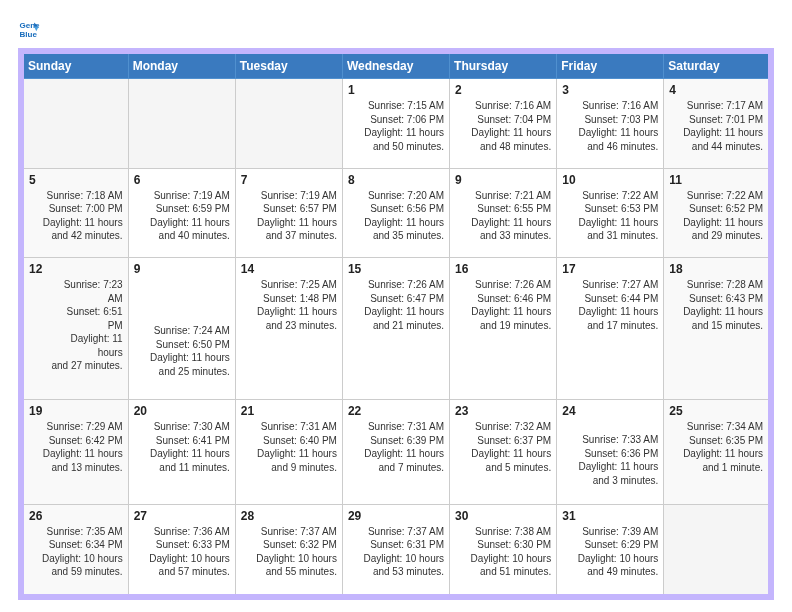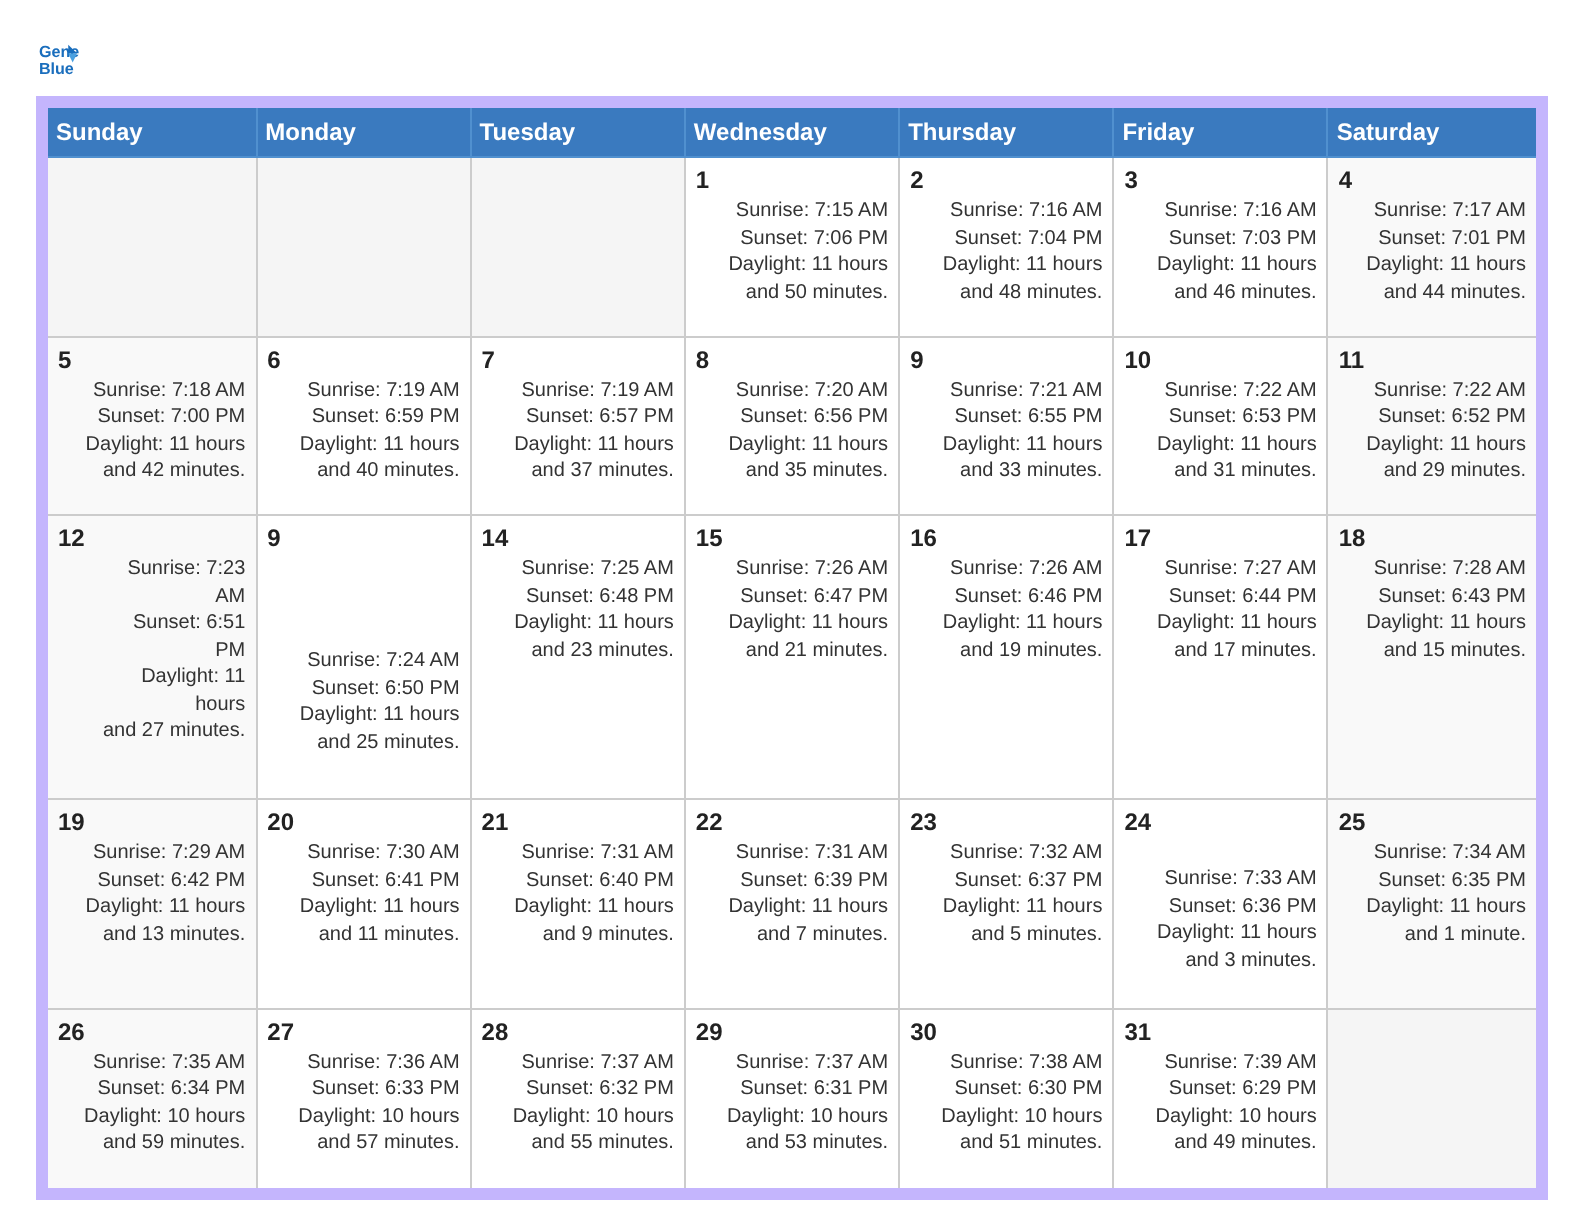--- a/index.html
+++ b/index.html
@@ -222,21 +222,21 @@
           <td>
             <span class="day-num">9</span>
             <div class="cell-text" style="white-space: pre-line; margin-top: 48px;">Sunrise: 7:24 AM
 Sunset: 6:50 PM
 Daylight: 11 hours
 and 25 minutes.</div>
           </td>
           <td>
             <span class="day-num">14</span>
             <div class="cell-text" style="white-space: pre-line;">Sunrise: 7:25 AM
-Sunset: 6:48 PM
+Sunset: 1:48 PM
 Daylight: 11 hours
 and 23 minutes.</div>
           </td>
           <td>
             <span class="day-num">15</span>
             <div class="cell-text" style="white-space: pre-line;">Sunrise: 7:26 AM
 Sunset: 6:47 PM
 Daylight: 11 hours
 and 21 minutes.</div>
           </td>

